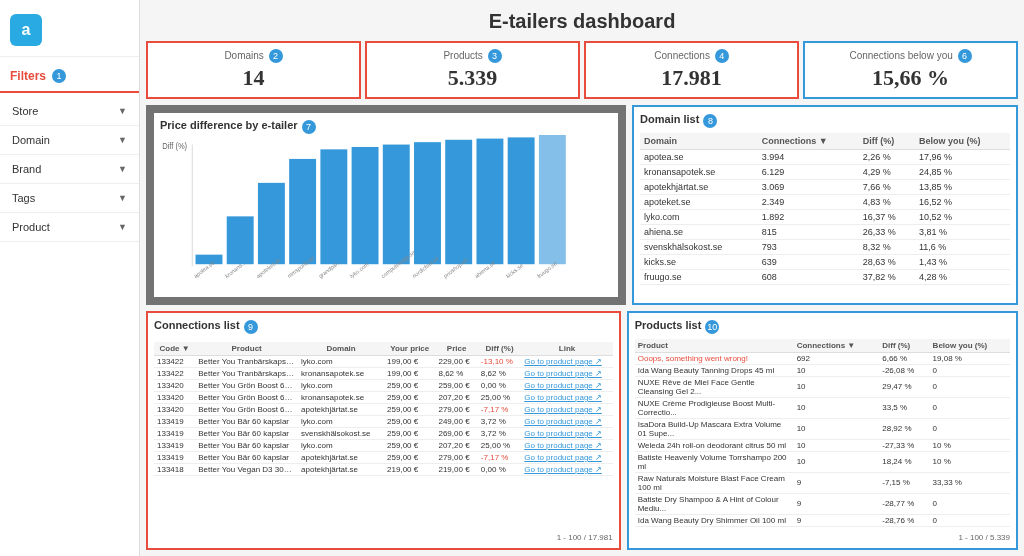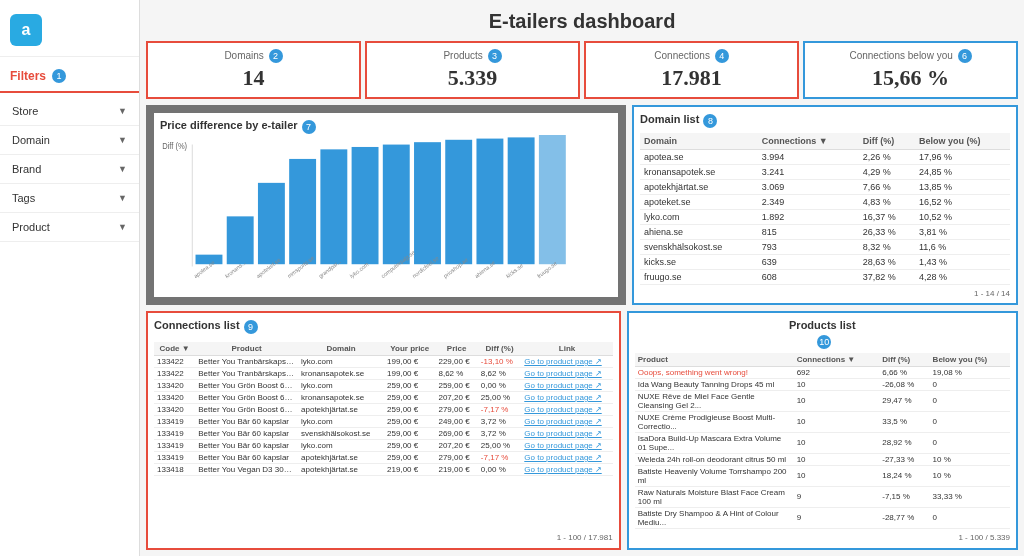--- a/index.html
+++ b/index.html
@@ -195,21 +195,21 @@
           </thead>
           <tbody id="domain-table-body">
           <tr>
     <td>apotea.se</td>
     <td>3.994</td>
     <td>2,26 %</td>
     <td>17,96 %</td>
   </tr>
               <tr>
     <td>kronansapotek.se</td>
-    <td>3.241</td>
+    <td>6.129</td>
     <td>4,29 %</td>
     <td>24,85 %</td>
   </tr>
               <tr>
     <td>apotekhjärtat.se</td>
     <td>3.069</td>
     <td>7,66 %</td>
     <td>13,85 %</td>
   </tr>
               <tr>
@@ -243,21 +243,20 @@
     <td>1,43 %</td>
   </tr>
               <tr>
     <td>fruugo.se</td>
     <td>608</td>
     <td>37,82 %</td>
     <td>4,28 %</td>
   </tr>
             </tbody>
         </table>
-        <div class="page-info">1 - 14 / 14</div>
       </div>
     </div>
 
     <div class="bottom-row">
 
       <div class="connections-section">
         <div style="display:flex; align-items:center; margin-bottom:7px;">
           <span class="section-title">Connections list</span>
           <span style="display:inline-block; background:#3498db; color:white; border-radius:50%; width:14px; height:14px; font-size:9px; line-height:14px; text-align:center; margin-left:4px;">9</span>
         </div>
@@ -365,21 +364,21 @@
     <td style="">0,00 %</td>
     <td><a class="link-blue" href="#">Go to product page ↗</a></td>
   </tr>
               </tbody>
           </table>
         </div>
         <div class="page-info">1 - 100 / 17.981</div>
       </div>
 
       <div class="products-section">
-        <div style="display:flex; align-items:center; margin-bottom:4px;flex-direction:column;">
+        <div style="display:flex; align-items:center; margin-bottom:4px;">
           <span class="section-title">Products list</span>
           <span style="display:inline-block; background:#3498db; color:white; border-radius:50%; width:14px; height:14px; font-size:9px; line-height:14px; text-align:center; margin-left:4px;">10</span>
         </div>
         <div style="overflow:auto; flex:1;">
           <table class="products-table">
             <thead>
               <tr>
                 <th>Product</th>
                 <th>Connections ▼</th>
                 <th>Diff (%)</th>

